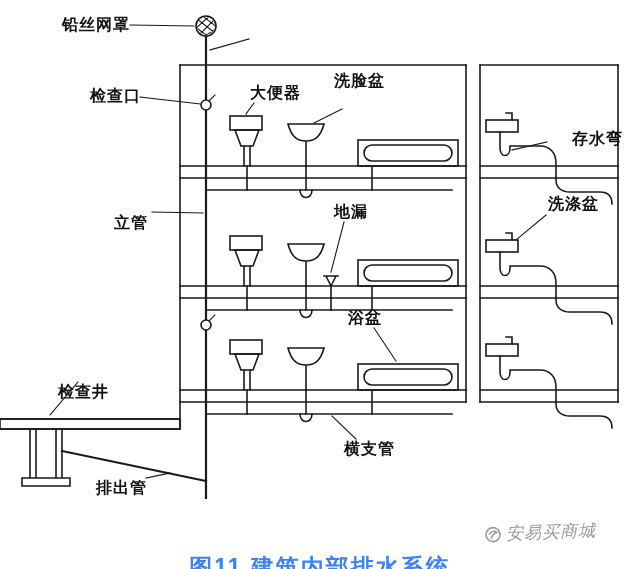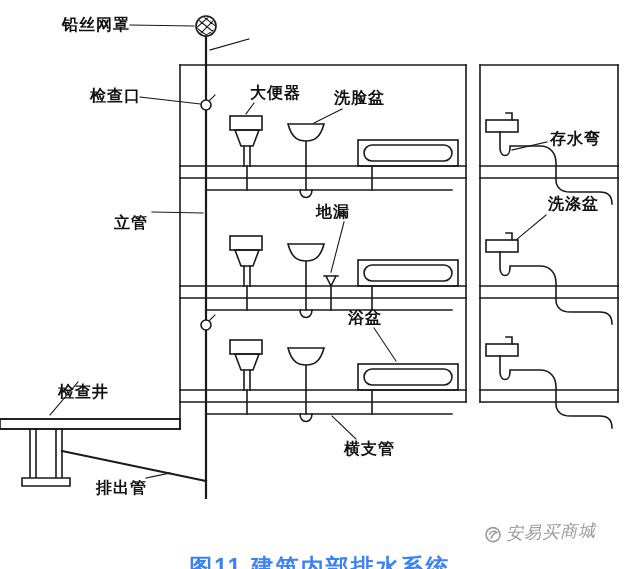--- a/index.html
+++ b/index.html
@@ -121,24 +121,24 @@
       <line class="leader" x1="374" y1="328" x2="396" y2="361"></line>
       <line class="leader" x1="78" y1="382" x2="50" y2="415"></line>
       <line class="leader" x1="356" y1="439" x2="332" y2="416"></line>
       <line class="leader" x1="146" y1="478" x2="170" y2="473"></line>
     </g>
   </svg>
 
   <div class="lbl" style="left:62px;top:16px">铅丝网罩</div>
   <div class="lbl" style="left:90px;top:87px">检查口</div>
   <div class="lbl" style="left:250px;top:84px">大便器</div>
-  <div class="lbl" style="left:334px;top:89px">洗脸盆</div>
-  <div class="lbl" style="left:550px;top:130px">存水弯</div>
+  <div class="lbl" style="left:334px;top:72px">洗脸盆</div>
+  <div class="lbl" style="left:572px;top:130px">存水弯</div>
   <div class="lbl" style="left:114px;top:214px">立管</div>
-  <div class="lbl" style="left:316px;top:203px">地漏</div>
+  <div class="lbl" style="left:334px;top:203px">地漏</div>
   <div class="lbl" style="left:548px;top:195px">洗涤盆</div>
   <div class="lbl" style="left:348px;top:309px">浴盆</div>
   <div class="lbl" style="left:58px;top:383px">检查井</div>
   <div class="lbl" style="left:344px;top:440px">横支管</div>
   <div class="lbl" style="left:96px;top:479px">排出管</div>
 
   <div class="caption">图11  建筑内部排水系统</div>
 
   <div class="watermark">
     <svg width="18" height="18" viewBox="0 0 18 18">

